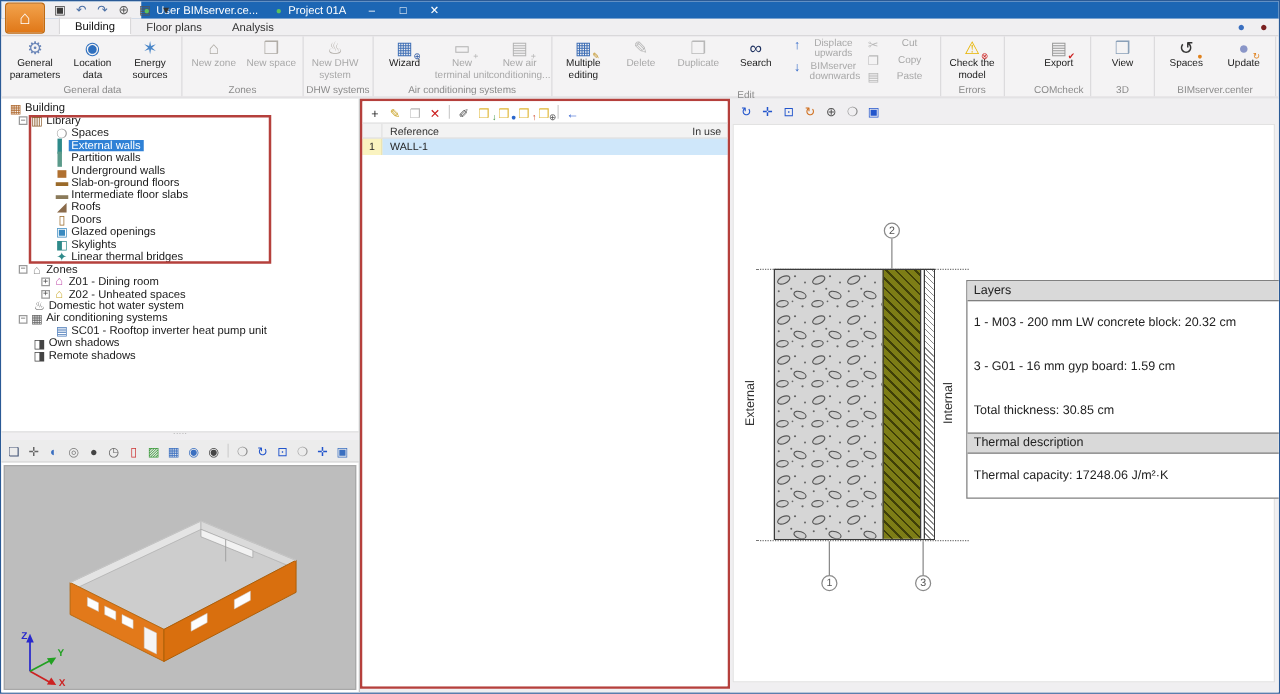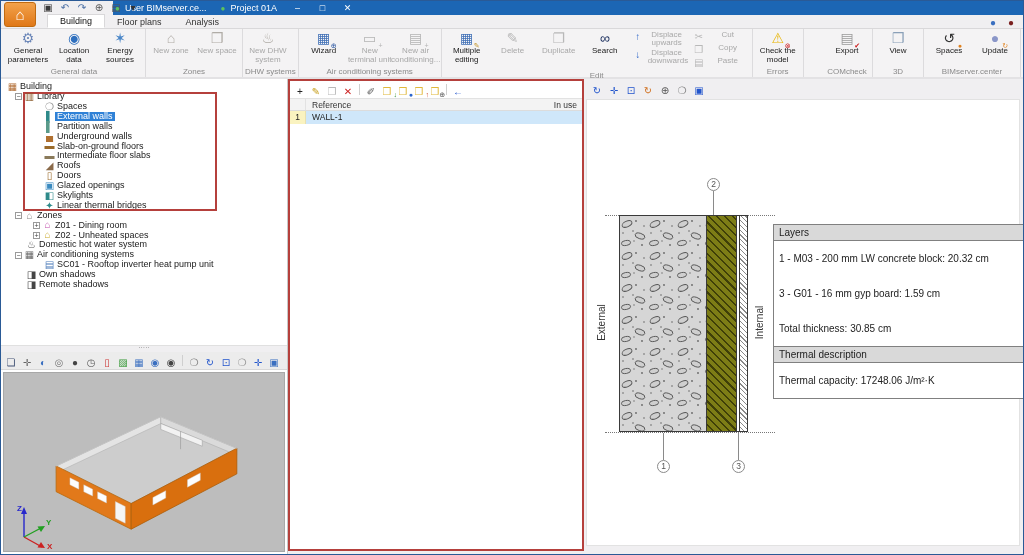--- a/index.html
+++ b/index.html
@@ -203,21 +203,21 @@
           <span class="ic big"><span class="ic-g" style="color: rgb(28, 47, 94);">∞</span></span>
           <div class="rlabel">Search</div>
         </div>
         <div class="rcol">
           <div class="rsmall dis">
             <span class="ic"><span class="ic-g" style="color: rgb(46, 102, 200);">↑</span></span>
             <div class="rlabel">Displace upwards</div>
           </div>
           <div class="rsmall dis">
             <span class="ic"><span class="ic-g" style="color: rgb(46, 102, 200);">↓</span></span>
-            <div class="rlabel">Displace downwards</div>
+            <div class="rlabel">BIMserver downwards</div>
           </div>
         </div>
         <div class="rcol">
           <div class="rsmall dis">
             <span class="ic"><span class="ic-g" style="color: rgb(184, 184, 184);">✂</span></span>
             <div class="rlabel">Cut</div>
           </div>
           <div class="rsmall dis">
             <span class="ic"><span class="ic-g" style="color: rgb(184, 184, 184);">❐</span></span>
             <div class="rlabel">Copy</div>

